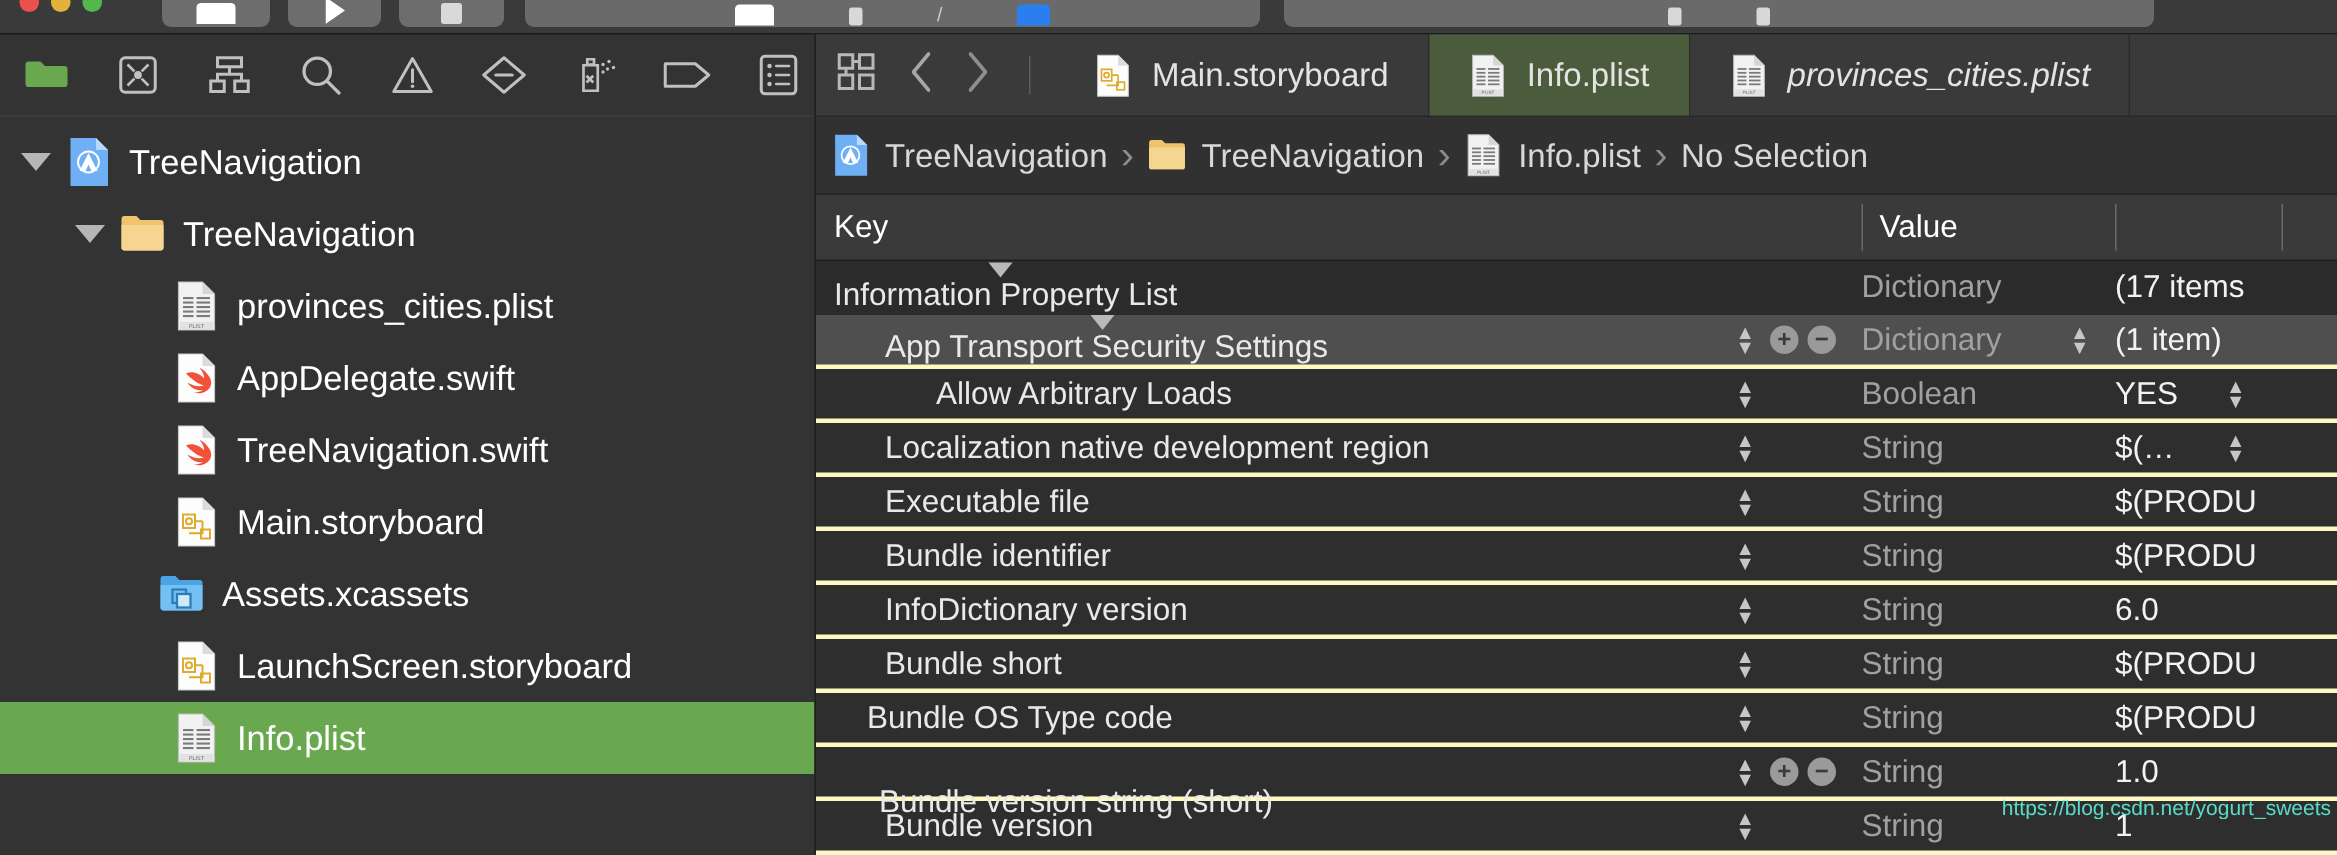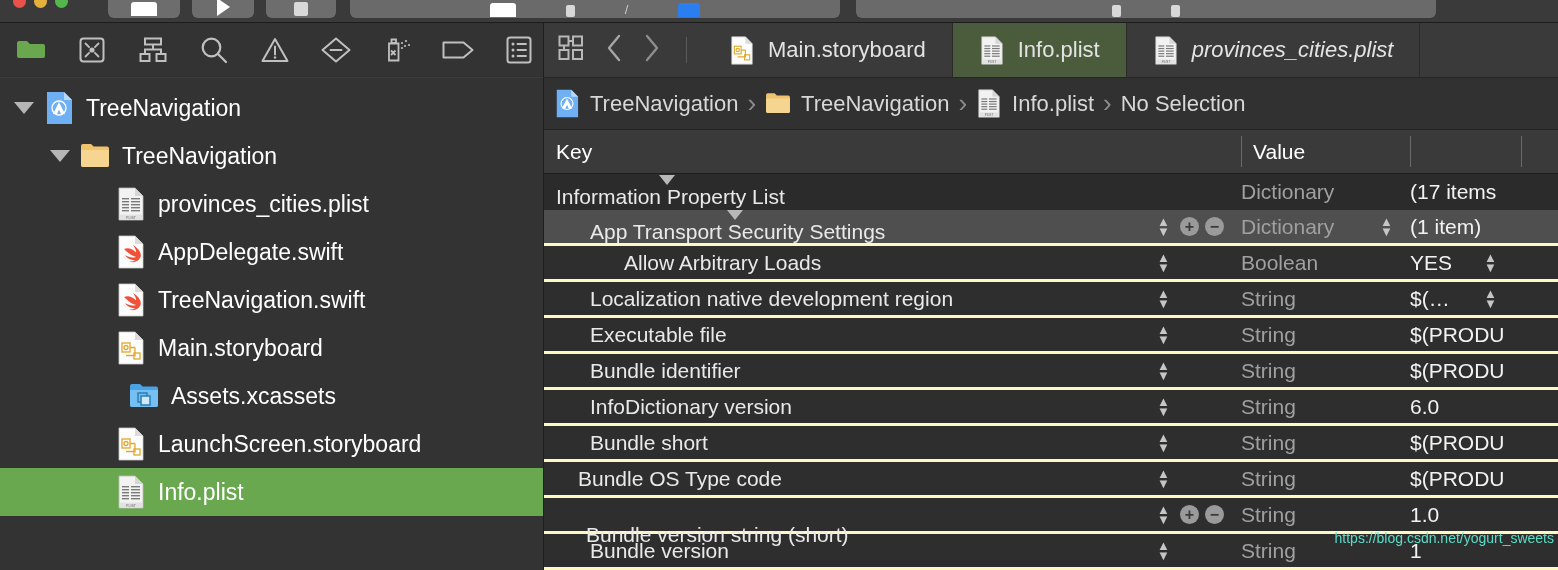--- a/index.html
+++ b/index.html
@@ -326,21 +326,21 @@
       <g fill="none" stroke="#e0a92b" stroke-width="1.3">
         <rect x="6" y="12" width="8" height="9"></rect>
         <circle cx="10" cy="16.5" r="2"></circle>
         <path d="M14 16.5h5M19 16.5v8h-9"></path>
         <rect x="18" y="22" width="6" height="6"></rect>
       </g>
             </svg>
           </span>
           <span>Main.storyboard</span>
         </div>
-        <div class="tree-row" style="padding-left: 99px;">
+        <div class="tree-row" style="padding-left: 76px;">
           <span style="width: 30px; flex: 0 0 auto;"></span>
           <span class="ficon" style="width: 30px; height: 34px;">
             <svg width="30" height="34" viewBox="0 0 30 34">
       <path d="M1 7a2 2 0 0 1 2-2h8l2.6 2.6H27a2 2 0 0 1 2 2V26a2 2 0 0 1-2 2H3a2 2 0 0 1-2-2z" fill="#4ba3e3"></path>
       <path d="M1 11h28v15a2 2 0 0 1-2 2H3a2 2 0 0 1-2-2z" fill="#74c0f2"></path>
       <rect x="9" y="14" width="9" height="9" fill="none" stroke="#2c7db5" stroke-width="1.5"></rect>
       <rect x="12" y="17" width="9" height="9" fill="#cfe9fb" stroke="#2c7db5" stroke-width="1.5"></rect>
             </svg>
           </span>
           <span>Assets.xcassets</span>

